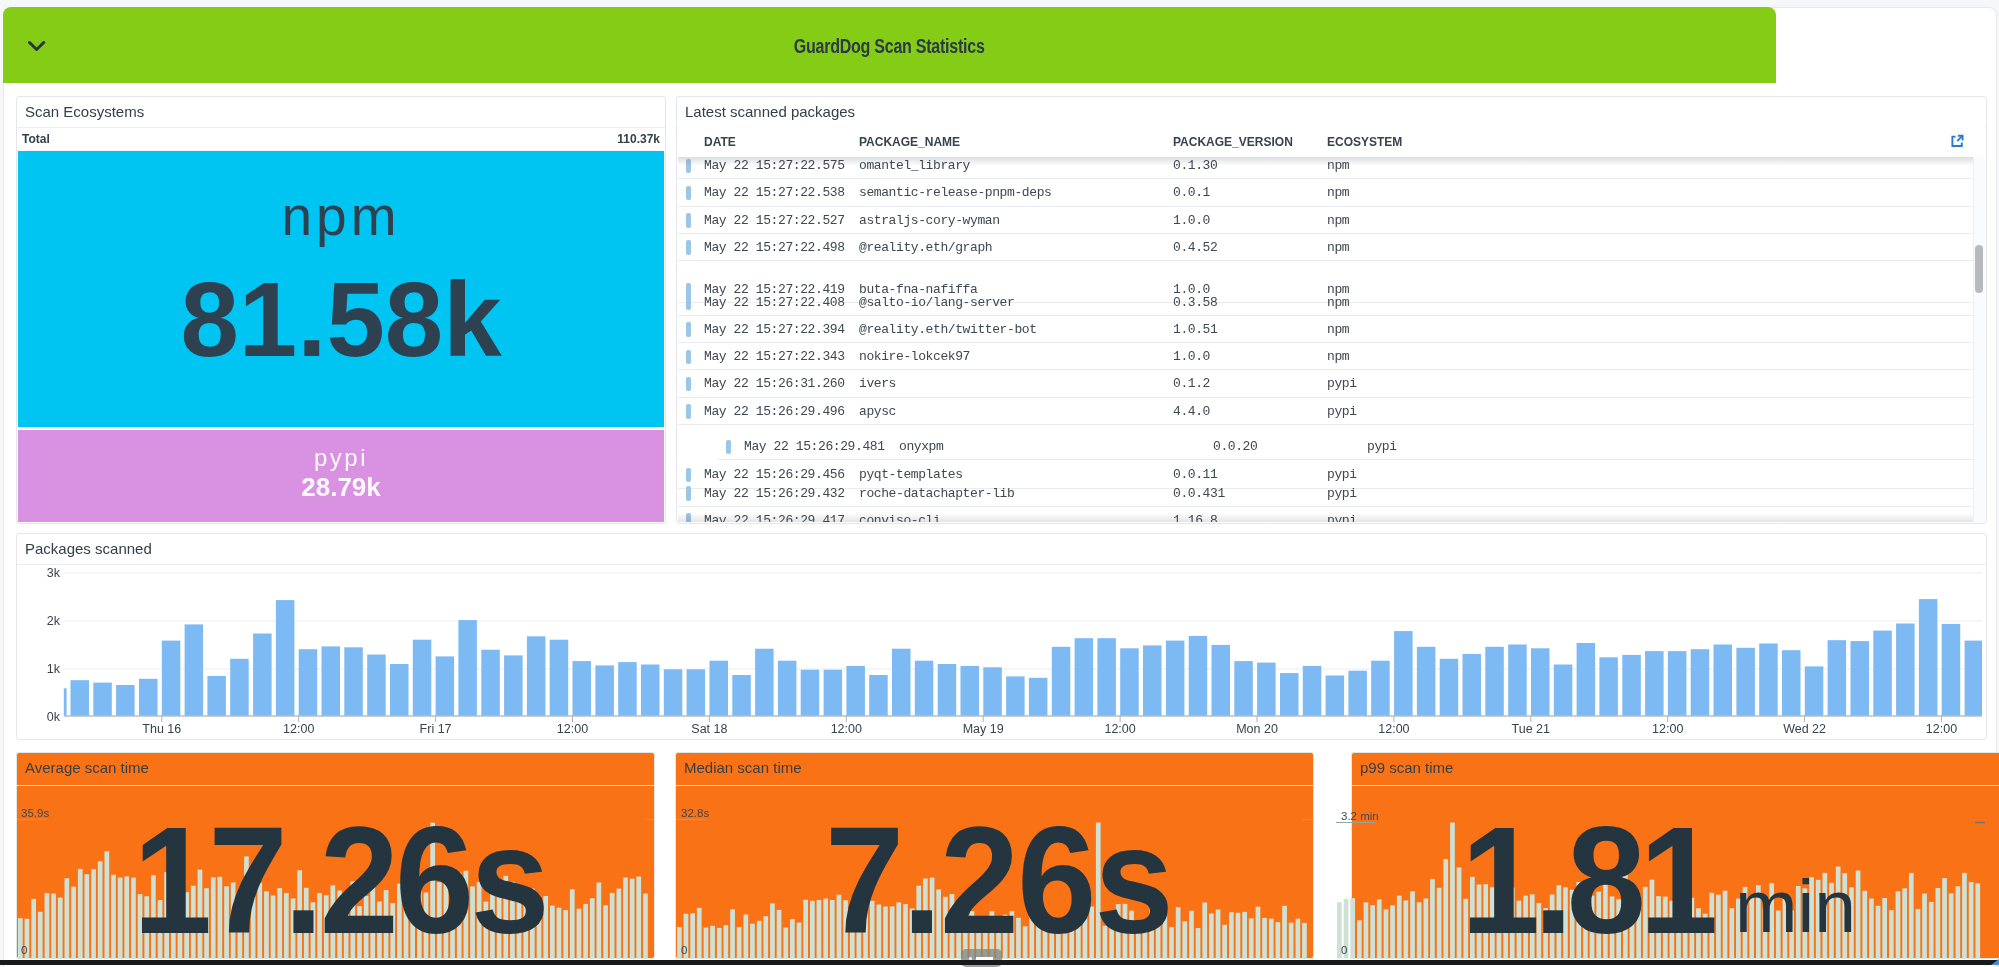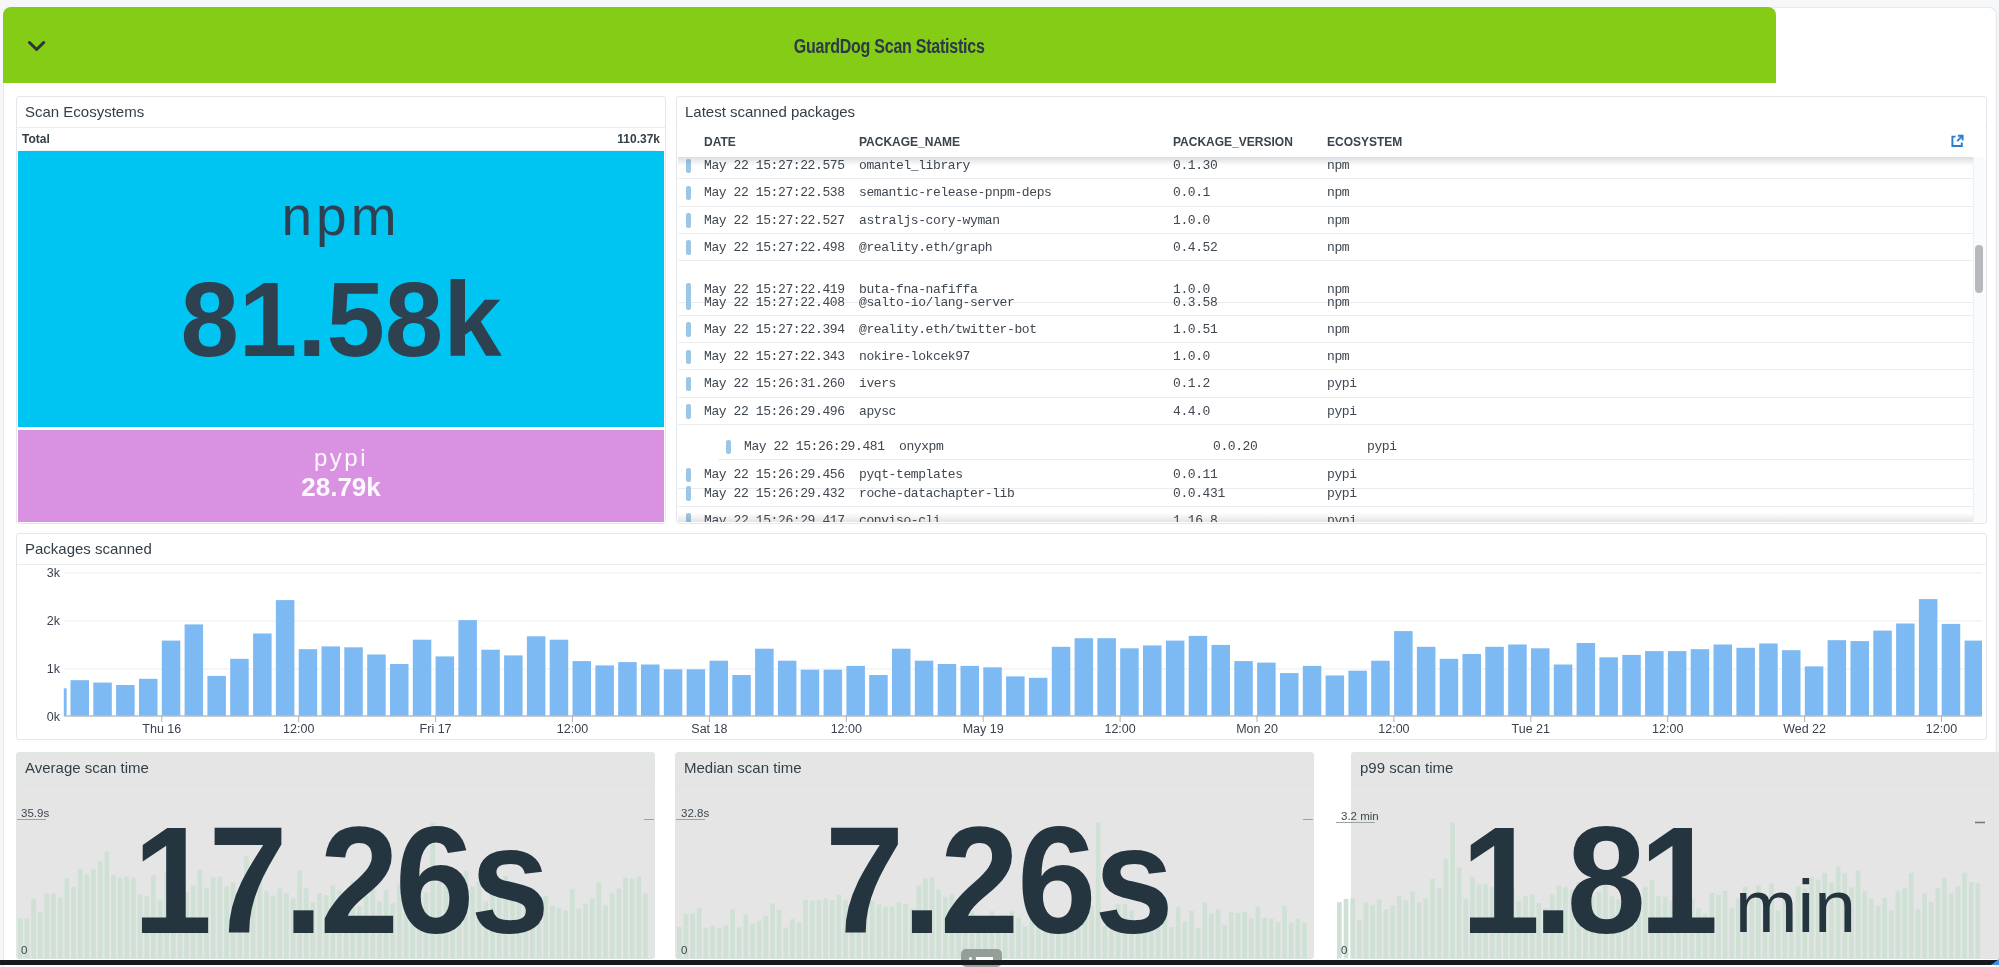--- a/index.html
+++ b/index.html
@@ -28,21 +28,21 @@
 .trow span { position:absolute; top:0; line-height:27.3px; }
 .tick { left:8px; top:6.5px !important; width:4.5px; height:14.5px; background:#9cc6e6; border-radius:2px; }
 .c1 { left:26px; } .c2 { left:181px; } .c3 { left:495px; } .c4 { left:649px; }
 .shadow-top { position:absolute; left:0; right:0; top:0; height:9px; z-index:4;
    background:linear-gradient(to bottom, rgba(60,65,75,0.18), rgba(60,65,75,0)); }
 .shadow-bot { position:absolute; left:0; right:0; bottom:0; height:9px; z-index:4;
    background:linear-gradient(to top, rgba(60,65,75,0.14), rgba(60,65,75,0)); }
 .sbar { position:absolute; width:8px; height:48px; border-radius:4px; background:#b7b9bd; z-index:6; }
 
 
-.gpanel { position:absolute; background:#e5e5e5; border:1px solid #e0e6e2; border-radius:3px; }
+.gpanel { position:absolute; background:#f97316; border:1px solid #e0e6e2; border-radius:3px; }
 .gpanel .ptitle { color:#333f48; }
 .gpanel .psep { border-top:1px solid #d9e7dd; }
 .bignum { position:absolute; font-weight:bold; color:#243540; font-size:153px;
            white-space:nowrap; z-index:3; transform:scaleX(0.93); transform-origin:left top; line-height:1; }
 .glabel { position:absolute; font-size:11.5px; color:#3d4752; z-index:2;text-align:center; }
 </style></head>
 <body>
 <div class="card"></div>
 <div class="hdr">
   <svg style="position:absolute;left:25px;top:33px" width="18" height="14" viewBox="0 0 18 14">

